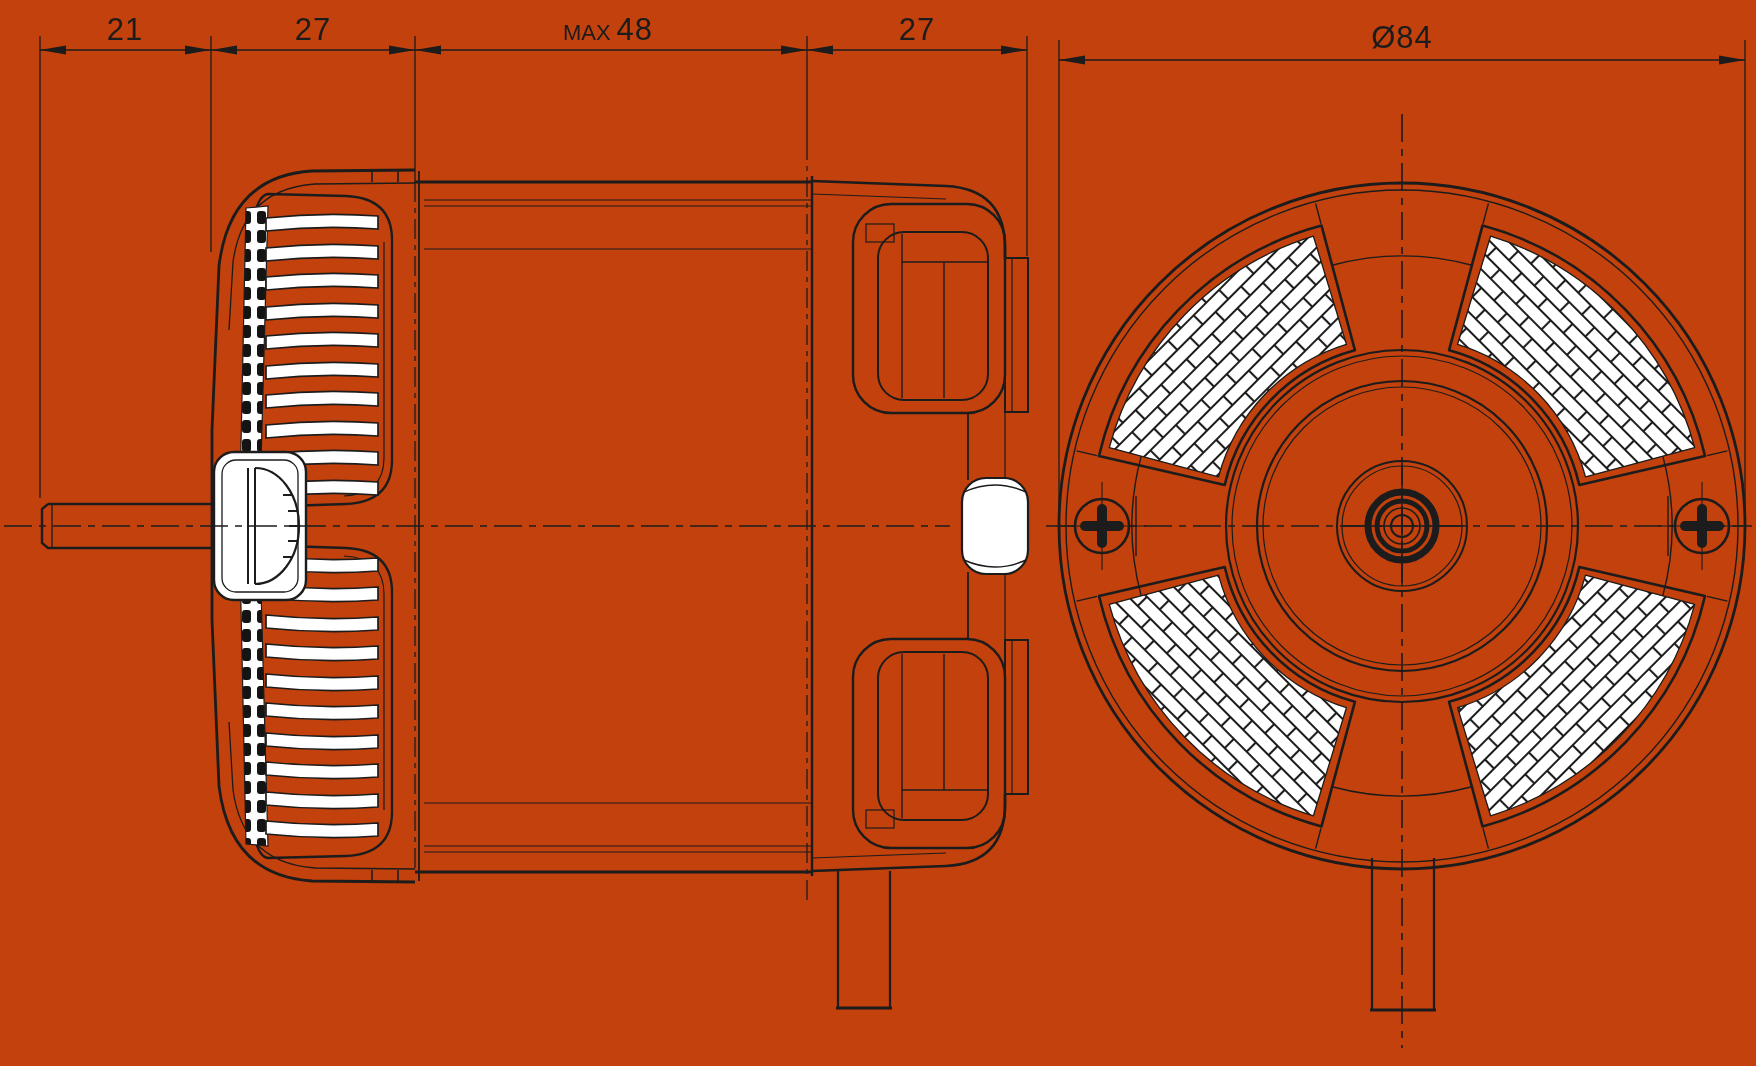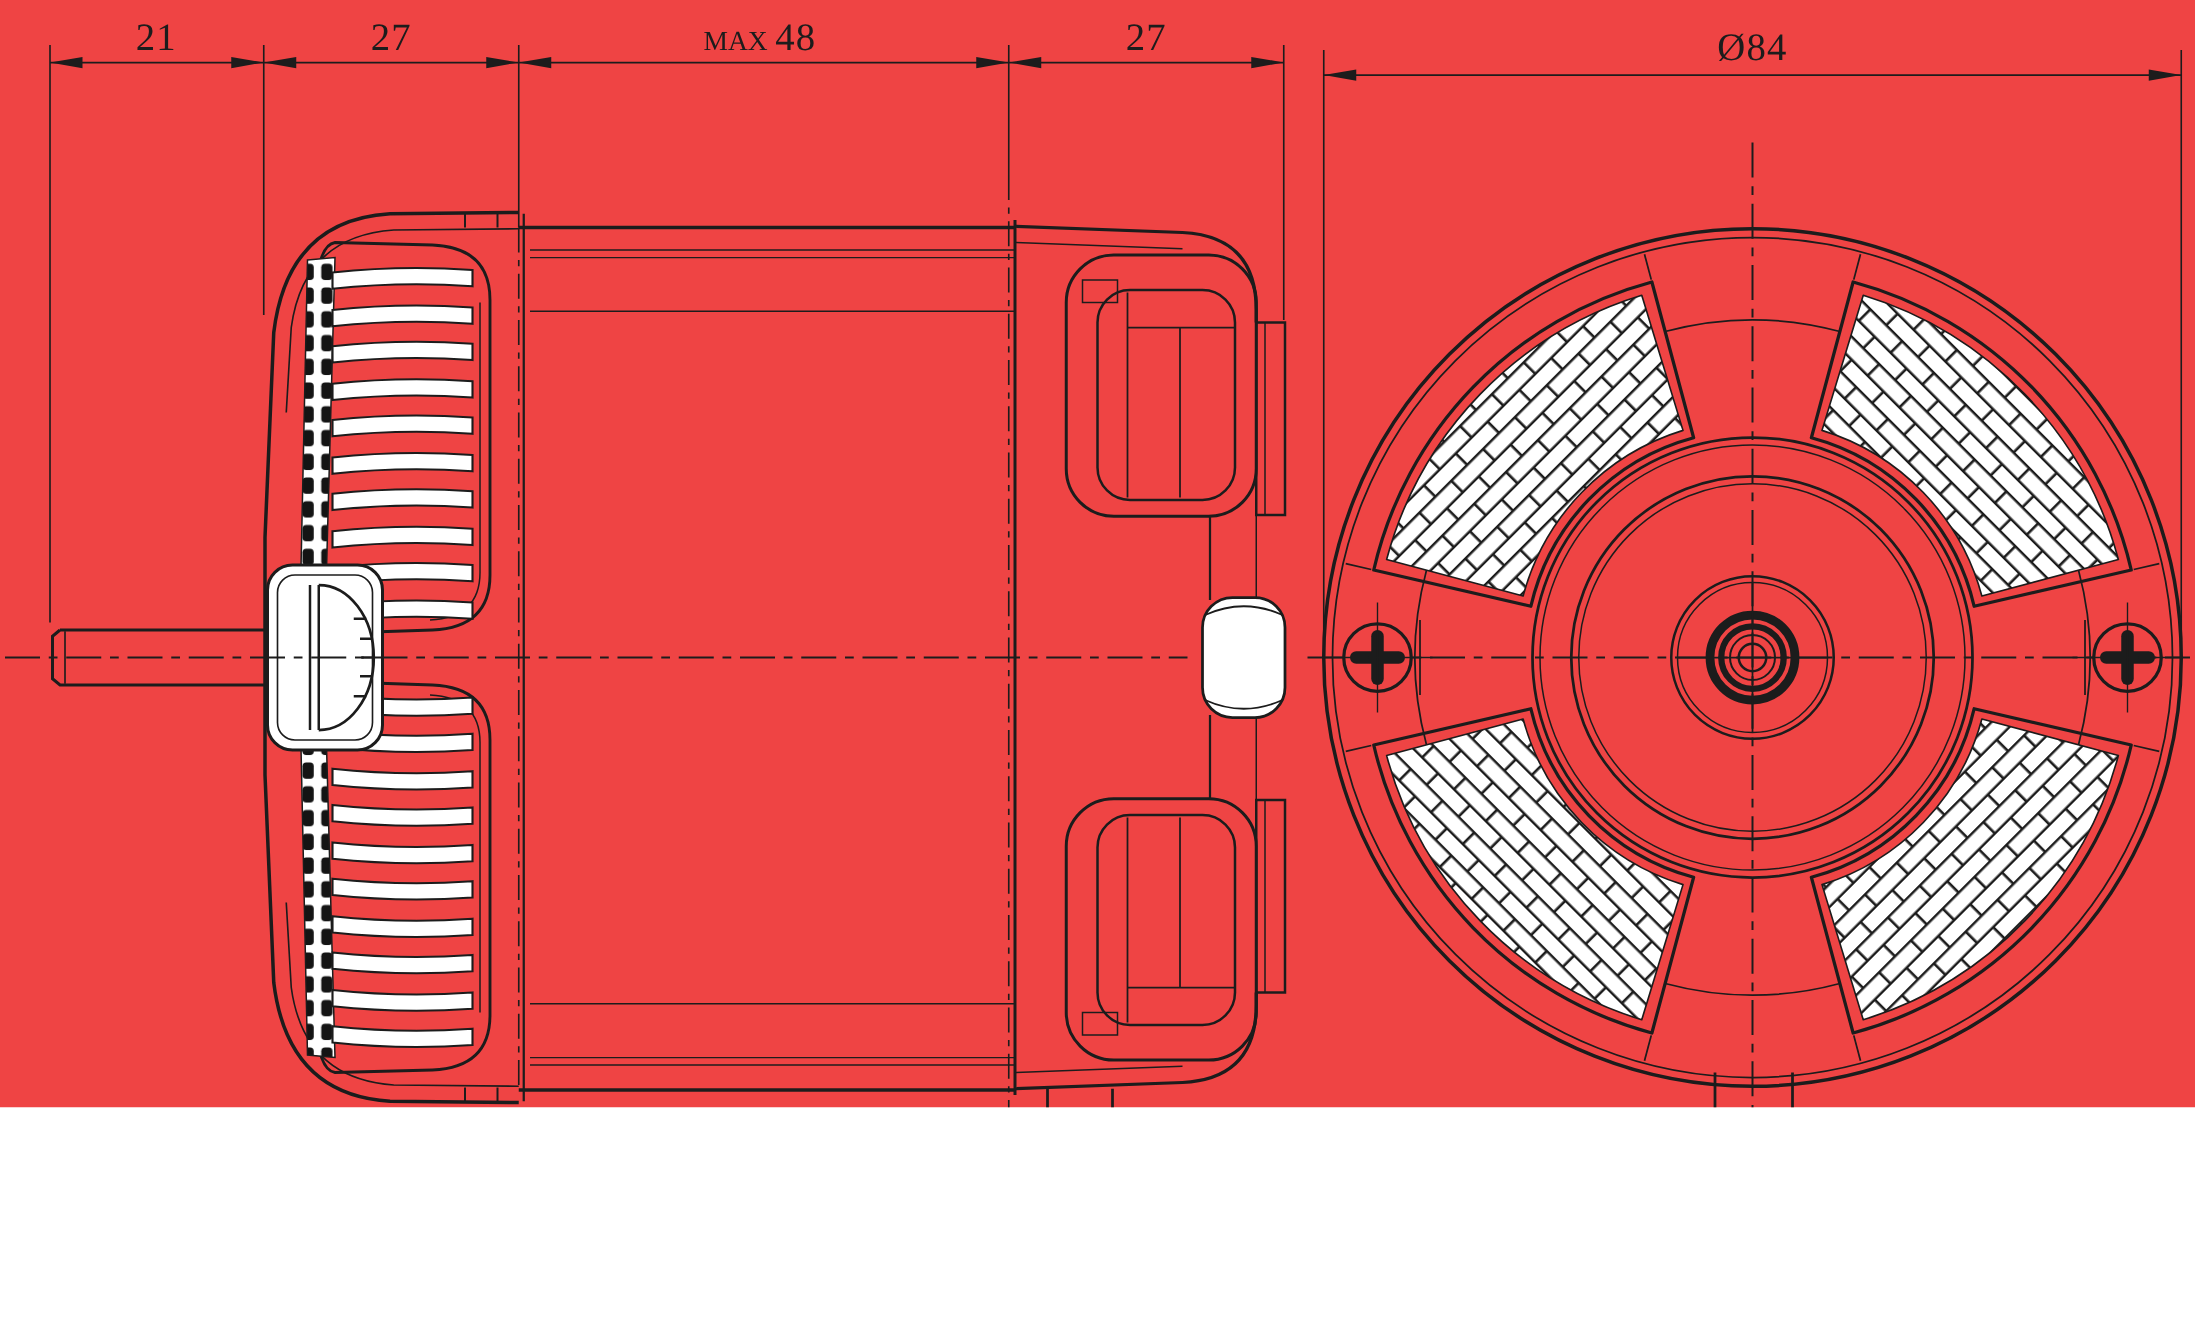--- a/index.html
+++ b/index.html
@@ -1,17 +1,17 @@
 <!DOCTYPE html>
 <html><head>
 <meta charset="utf-8">
 <style>
   html,body{margin:0;padding:0;background:#ffffff;}
-  #stage{position:relative;width:1756px;height:886px;background:#ef4444;overflow:hidden;
-         font-family:Liberation Serif, serif;}
+  #stage{position:relative;width:1756px;height:1066px;background:#c2410c;overflow:hidden;
+         font-family:Liberation Sans, sans-serif;}
   svg{display:block;}
   text{fill:#1c1c1c;}
   .dimnum{font-size:31px;letter-spacing:1px;}
   .dimpre{font-size:22px;letter-spacing:0px;}
 </style>
 </head>
 <body>
 
 <div id="stage">
 <svg width="1756" height="1066" viewBox="0 0 1756 1066">

